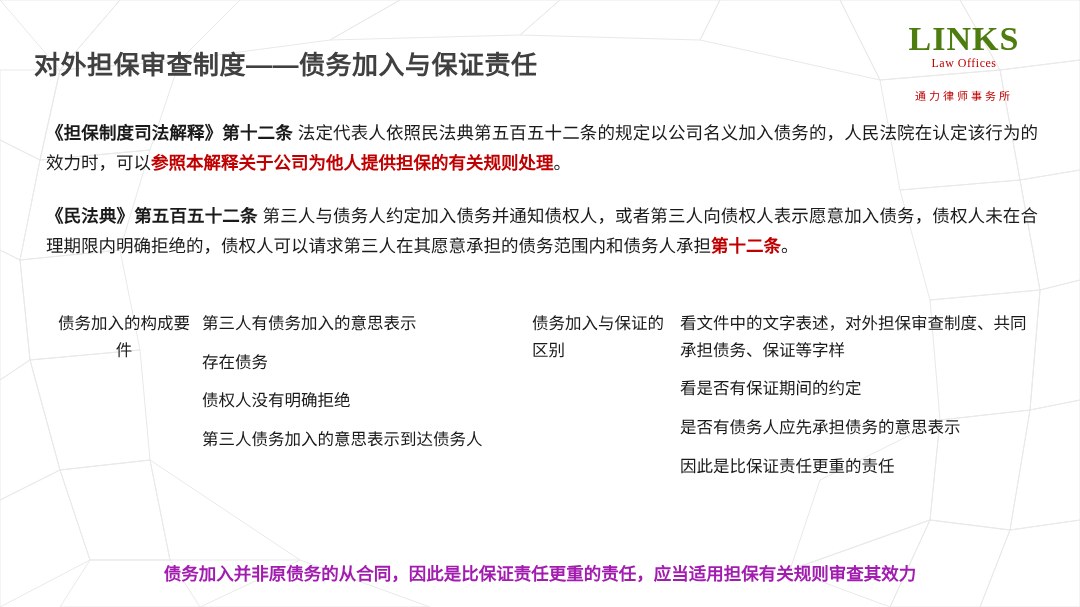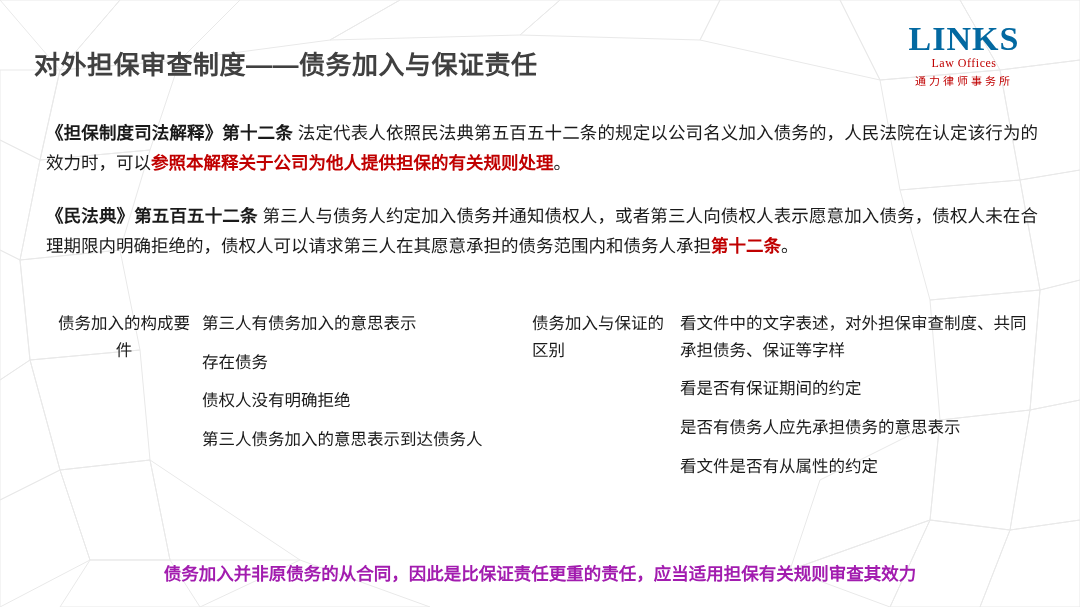--- a/index.html
+++ b/index.html
@@ -40,34 +40,34 @@
     right: 48px;
     top: 22px;
     width: 136px;
     text-align: center;
     line-height: 1;
   }
   .logo-main {
     font-family: "Liberation Serif", serif;
     font-size: 34px;
     font-weight: bold;
-    color: #0369a1;
+    color: #4d7c0f;
     letter-spacing: 1px;
   }
   .logo-sub {
     font-family: "Liberation Serif", serif;
     font-size: 12px;
     color: #c00000;
     margin-top: 1px;
     letter-spacing: 0.5px;
   }
   .logo-cn {
     font-size: 11px;
     color: #c00000;
-    margin-top: 7px;
+    margin-top: 22px;
     letter-spacing: 3px;
     white-space: nowrap;
   }
 
   
   .para {
     position: absolute;
     left: 46px;
     width: 992px;
     font-size: 17.5px;
@@ -185,20 +185,20 @@
     </div>
 
     <div class="cell c3">
       <p>债务加入与保证的区别</p>
     </div>
 
     <div class="cell c4">
       <p>看文件中的文字表述，对外担保审查制度、共同承担债务、保证等字样</p>
       <p>看是否有保证期间的约定</p>
       <p>是否有债务人应先承担债务的意思表示</p>
-      <p>看文件是否有从属性的约定</p>
+      <p>因此是比保证责任更重的责任</p>
     </div>
 
   </div>
 
   <div class="footer">债务加入并非原债务的从合同，因此是比保证责任更重的责任，应当适用担保有关规则审查其效力</div>
 
 </div>
 
 </body></html>

